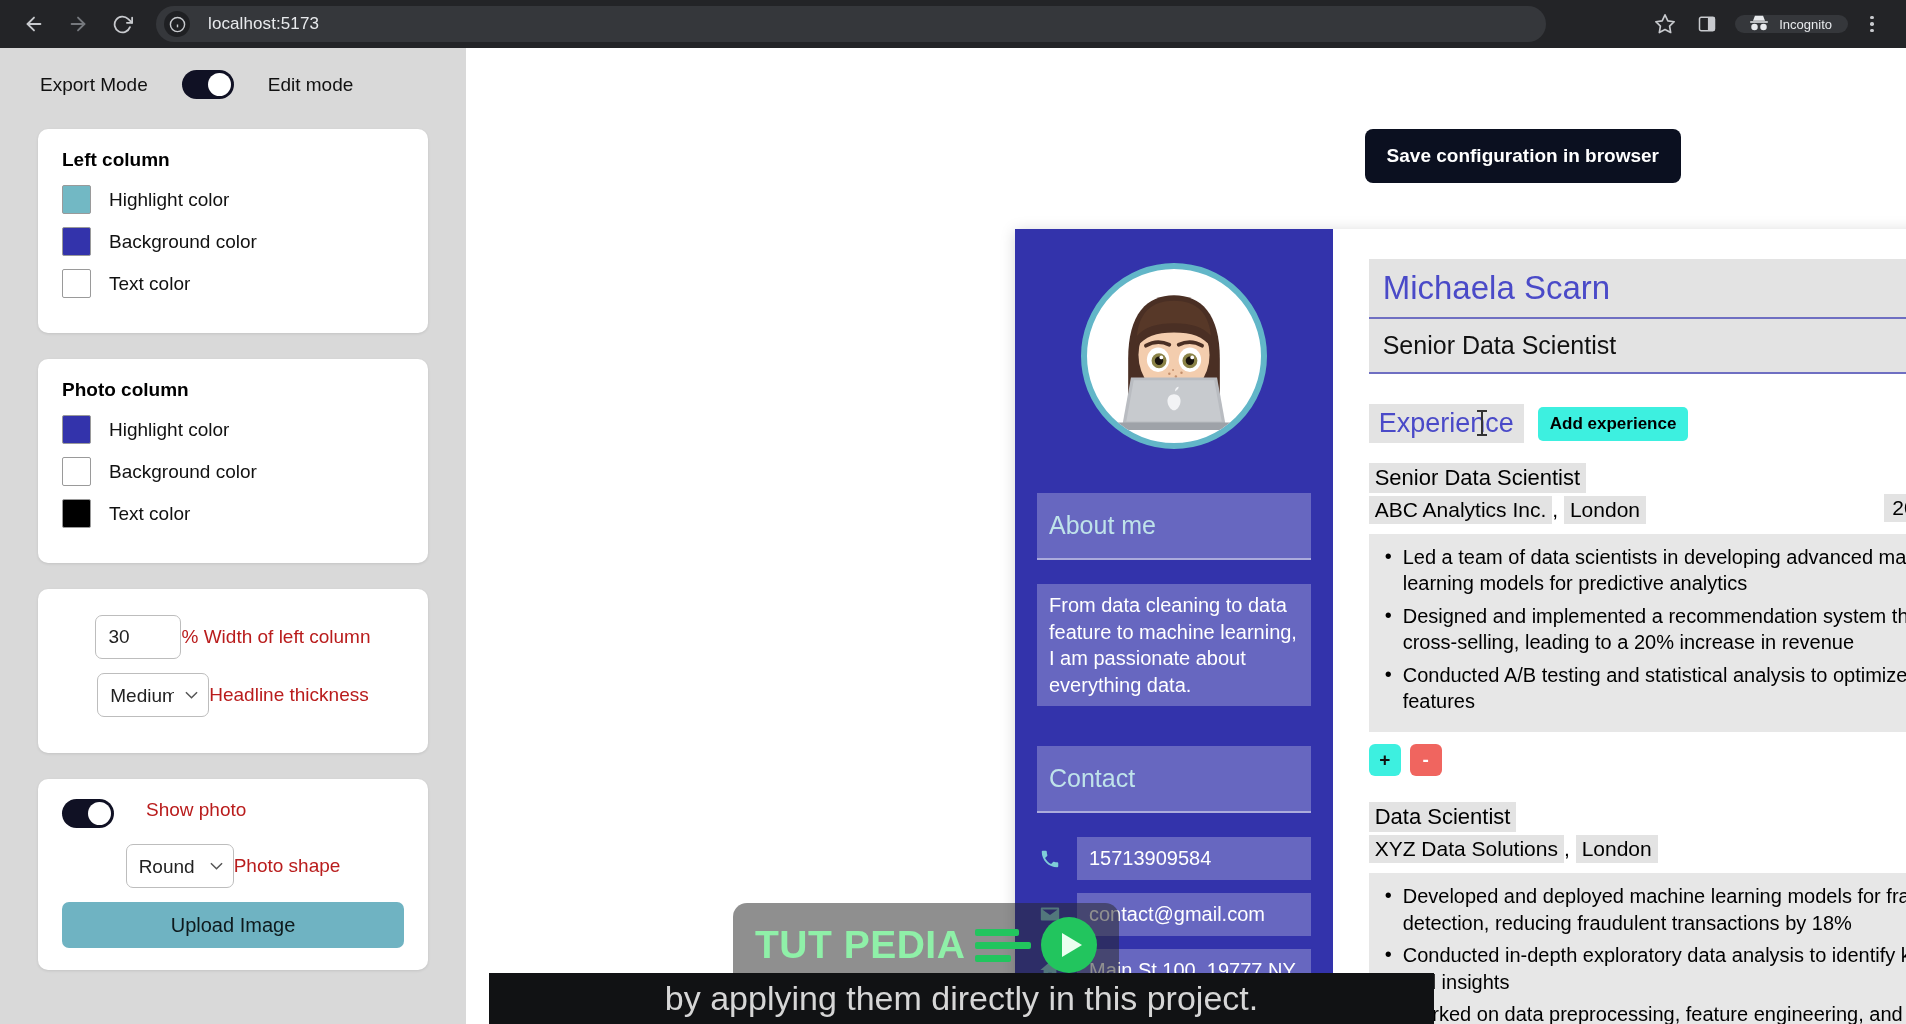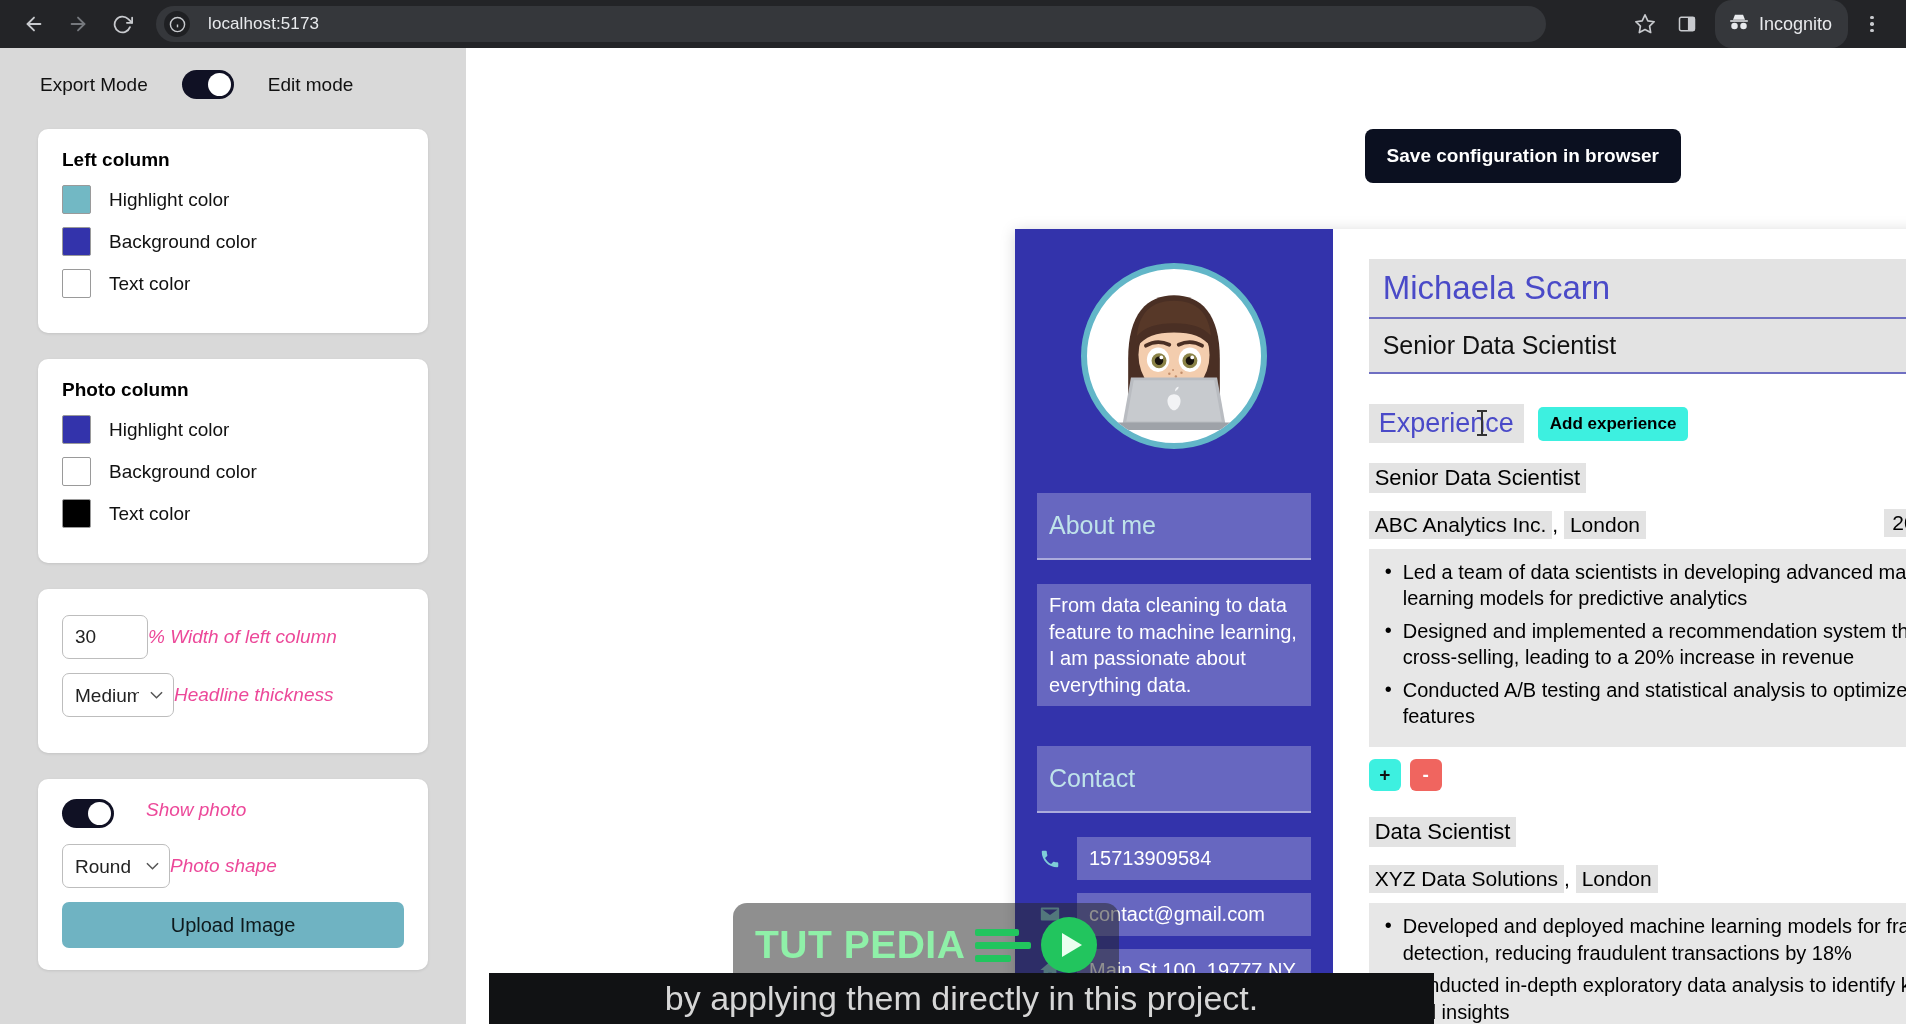--- a/index.html
+++ b/index.html
@@ -36,22 +36,22 @@
     display: flex; align-items: center; justify-content: center;
     flex: none; margin-left: 2px;
   }
   .omnibox-url {
     color: #e8eaed; font-size: 17px; letter-spacing: .1px;
   }
   .chrome-right { display: flex; align-items: center; gap: 2px; margin-left: auto; }
   .incognito-pill {
     display: flex; align-items: center; gap: 9px;
     background: #35373b; border-radius: 17px;
-    height: 48px; padding: 0 16px 0 13px;
-    color: #e8eaed; font-size: 18px;
+    height: 18px; padding: 0 16px 0 13px;
+    color: #e8eaed; font-size: 13px;
     margin: 0 2px 0 6px;
   }
   .kebab { display: flex; flex-direction: column; gap: 3px; align-items: center; }
   .kebab i { width: 3.5px; height: 3.5px; border-radius: 50%; background: #c8cace; display: block; }
 
   
   .app {
     position: absolute; top: 48px; left: 0;
     width: 1906px; height: 976px;
     display: flex; background: #ffffff;
@@ -80,39 +80,39 @@
     padding: 20px 24px 22px 24px; margin-bottom: 26px;
     box-shadow: 0 1px 3px rgba(0,0,0,.10);
   }
   .card h3 { font-size: 19px; font-weight: bold; color: #000; margin-bottom: 14px; }
   .color-row { display: flex; align-items: center; gap: 18px; margin: 13px 0; }
   .swatch {
     width: 29px; height: 29px; flex: none;
     border: 1px solid #9a9a9a; border-radius: 2px;
   }
   .color-label { font-size: 19px; color: #111; }
-  .field-row { display: flex; align-items: center; margin: 6px 0 14px 0; }
+  .field-row { display: flex; align-items: center; margin: 6px 0 14px 0; justify-content: center; }
   .num-input {
     width: 86px; height: 44px; border: 1px solid #bdbdbd; border-radius: 7px;
     background: #fff; font-size: 19px; color: #222; padding: 0 12px;
     font-family: "Liberation Sans", sans-serif;
   }
   .select-wrap { position: relative; }
   .sel {
     height: 44px; border: 1px solid #bdbdbd; border-radius: 7px; background: #fff;
     font-size: 19px; color: #222; padding: 0 34px 0 12px;
     font-family: "Liberation Sans", sans-serif; appearance: none;
   }
   .sel.w-medium { width: 112px; }
   .sel.w-round { width: 108px; }
   .chev {
     position: absolute; right: 11px; top: 50%; transform: translateY(-50%);
     pointer-events: none; color: #555;
   }
-  .field-text { font-size: 19px; color: #ec4899; font-style: italic; }
+  .field-text { font-size: 19px; color: #b91c1c; }
   .photo-row { display: flex; gap: 32px; margin-bottom: 16px; }
   .btn-upload {
     width: 100%; height: 46px; border: none; border-radius: 7px;
     background: #6fb3c2; color: #0e1a1d; font-size: 20px;
     font-family: "Liberation Sans", sans-serif; cursor: pointer;
   }
 
   
   .canvas {
     flex: 1; position: relative; background: #fff;
@@ -183,21 +183,21 @@
   }
   .btn-add {
     background: #3df0e0; color: #000; border: none; border-radius: 5px;
     font-size: 17px; font-weight: bold; padding: 7px 12px; cursor: pointer;
     font-family: "Liberation Sans", sans-serif;
   }
   .job { margin-bottom: 26px; position: relative; }
   .job-head { display: flex; justify-content: space-between; align-items: flex-start; }
   .job-l { flex: 1; }
   .job-role { background: #e3e3e3; font-size: 22px; padding: 2px 6px; display: inline-block; }
-  .job-sub { margin-top: 18px; font-size: 21px; }
+  .job-sub { margin-top: 3px; font-size: 21px; }
   .hl { background: #e3e3e3; padding: 2px 6px; display: inline-block; }
   .job-date {
     background: #e3e3e3; font-size: 21px; padding: 2px 8px;
     white-space: nowrap; align-self: flex-end; margin-bottom: 2px;
   }
   .bullets {
     background: #e7e7e7; list-style: none;
     margin-top: 10px; padding: 10px 14px 12px 12px;
   }
   .bullets li {

